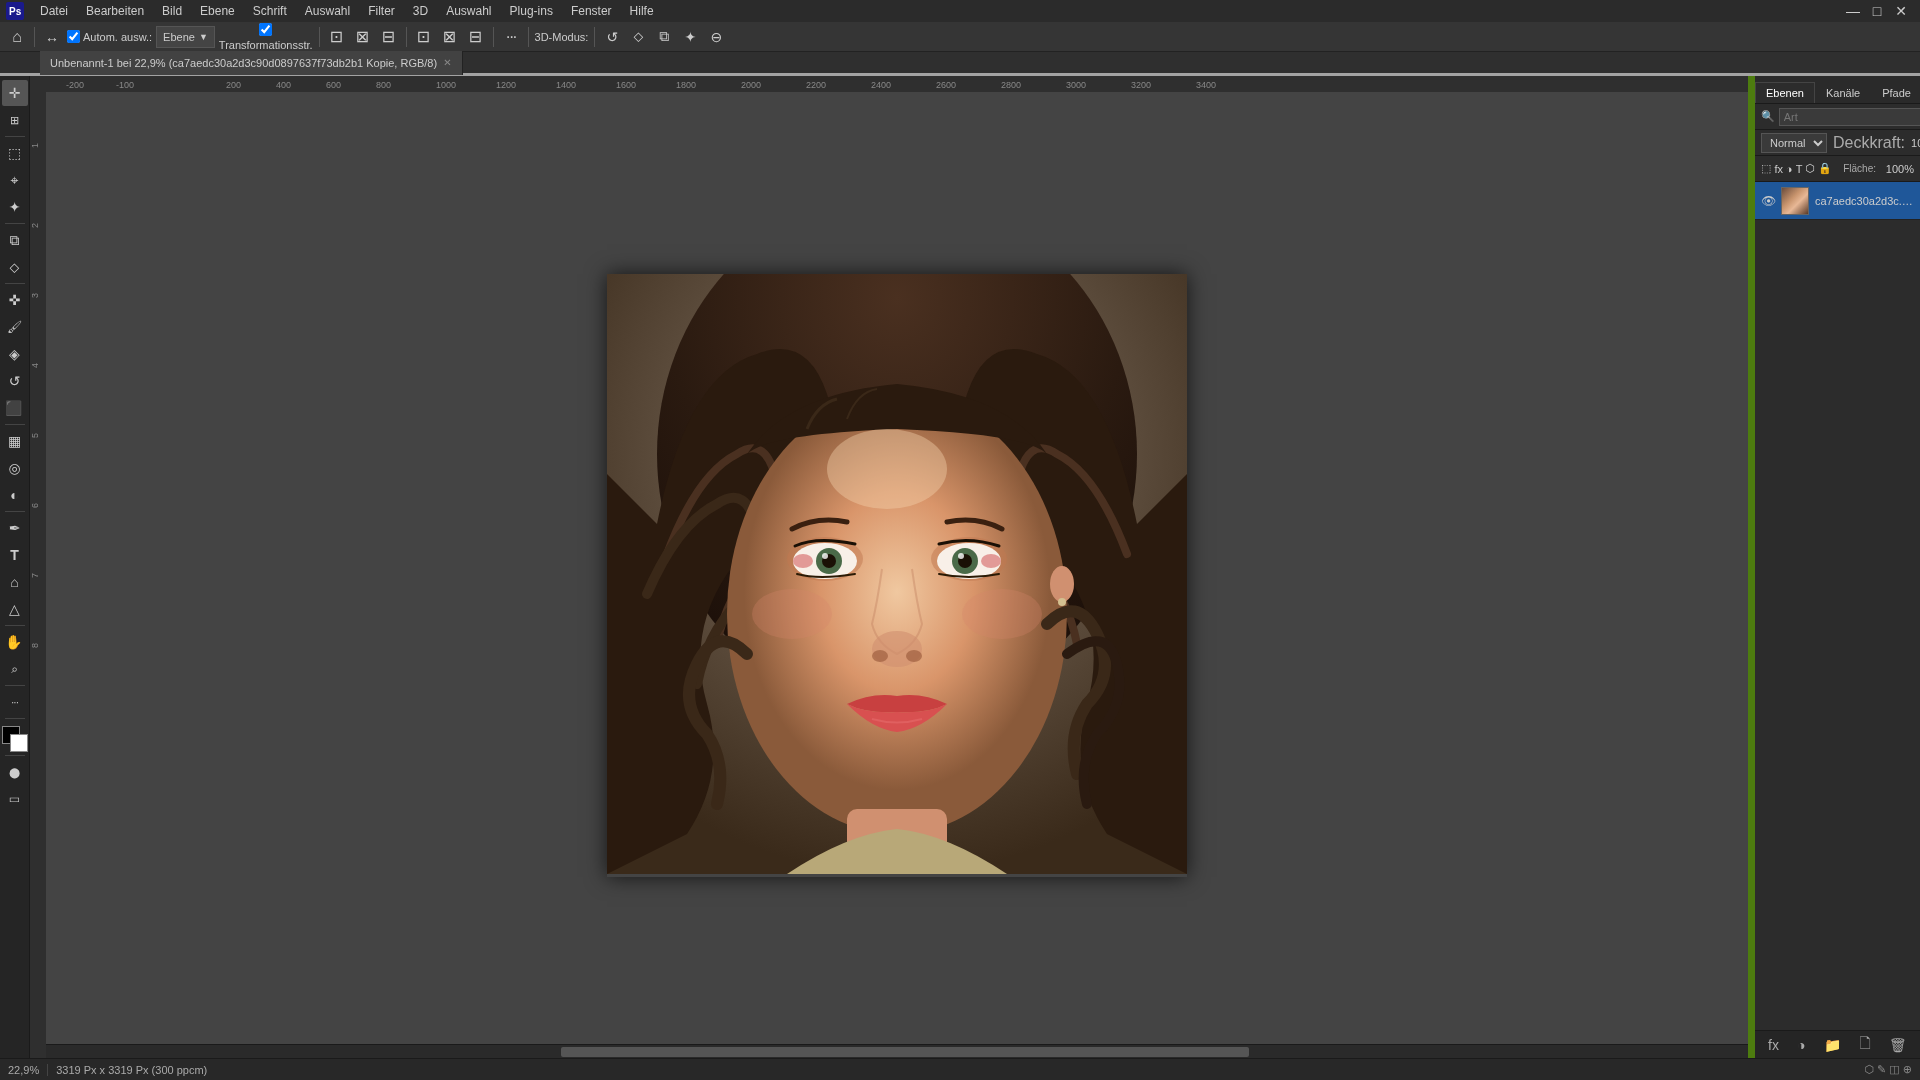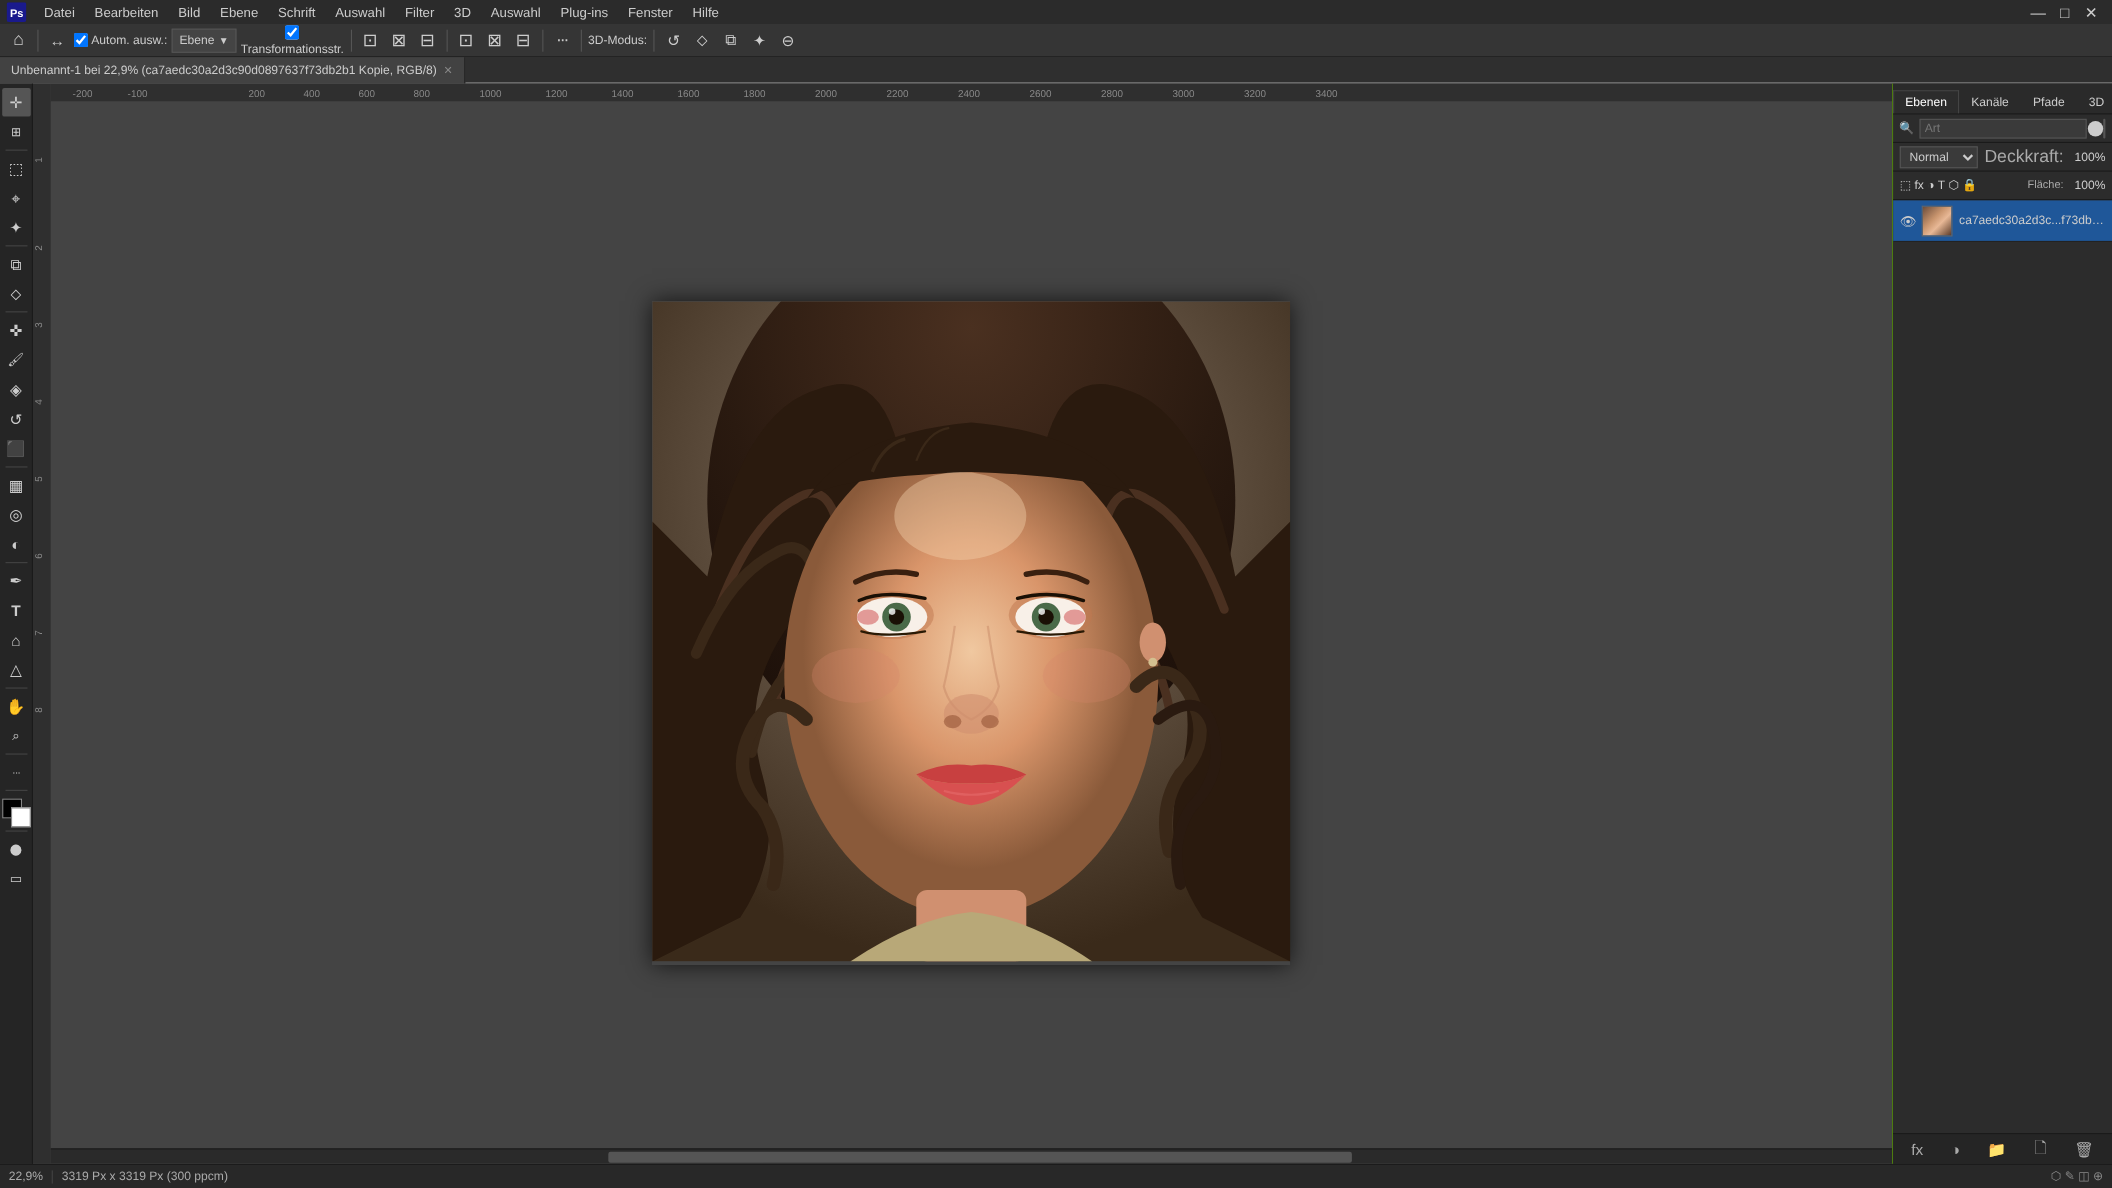--- a/index.html
+++ b/index.html
@@ -81,21 +81,22 @@
       font-size: 14px;
     }
 
     
     #tab-bar {
       width: 100%;
       height: 24px;
       background: #2f2f2f;
       display: flex;
       align-items: center;
-      border-bottom: 1px solid #a3a3a3;
+      border-bottom: 3px solid #a3a3a3;
+      padding-left: 40px;
     }
     .tab {
       height: 24px;
       padding: 0 10px;
       background: #424242;
       color: #ccc;
       font-size: 11px;
       display: flex;
       align-items: center;
       gap: 6px;
@@ -446,23 +447,23 @@
     .scrollbar-thumb {
       height: 10px;
       background: #555;
       margin: 2px;
       border-radius: 2px;
       cursor: pointer;
     }
 
     
     #right-sidebar {
-      width: 200px;
+      width: 172px;
       background: #2c2c2c;
-      border-left: 1px solid #4d7c0f;
+      border-left: 7px solid #4d7c0f;
       display: flex;
       flex-direction: column;
     }
   </style>
 </head>
 <body>
 
 <div id="menu-bar">
   <div id="app-logo">
     <svg width="18" height="18" viewBox="0 0 18 18">

